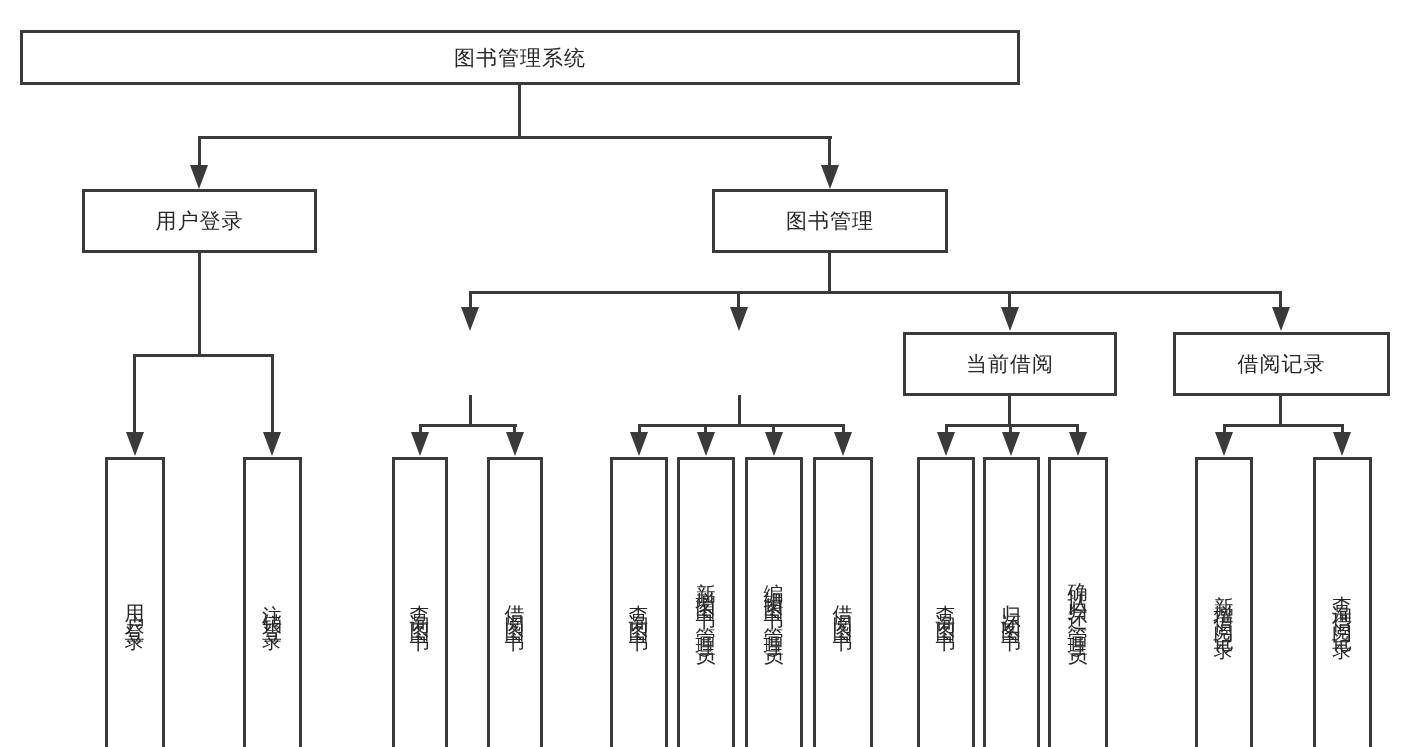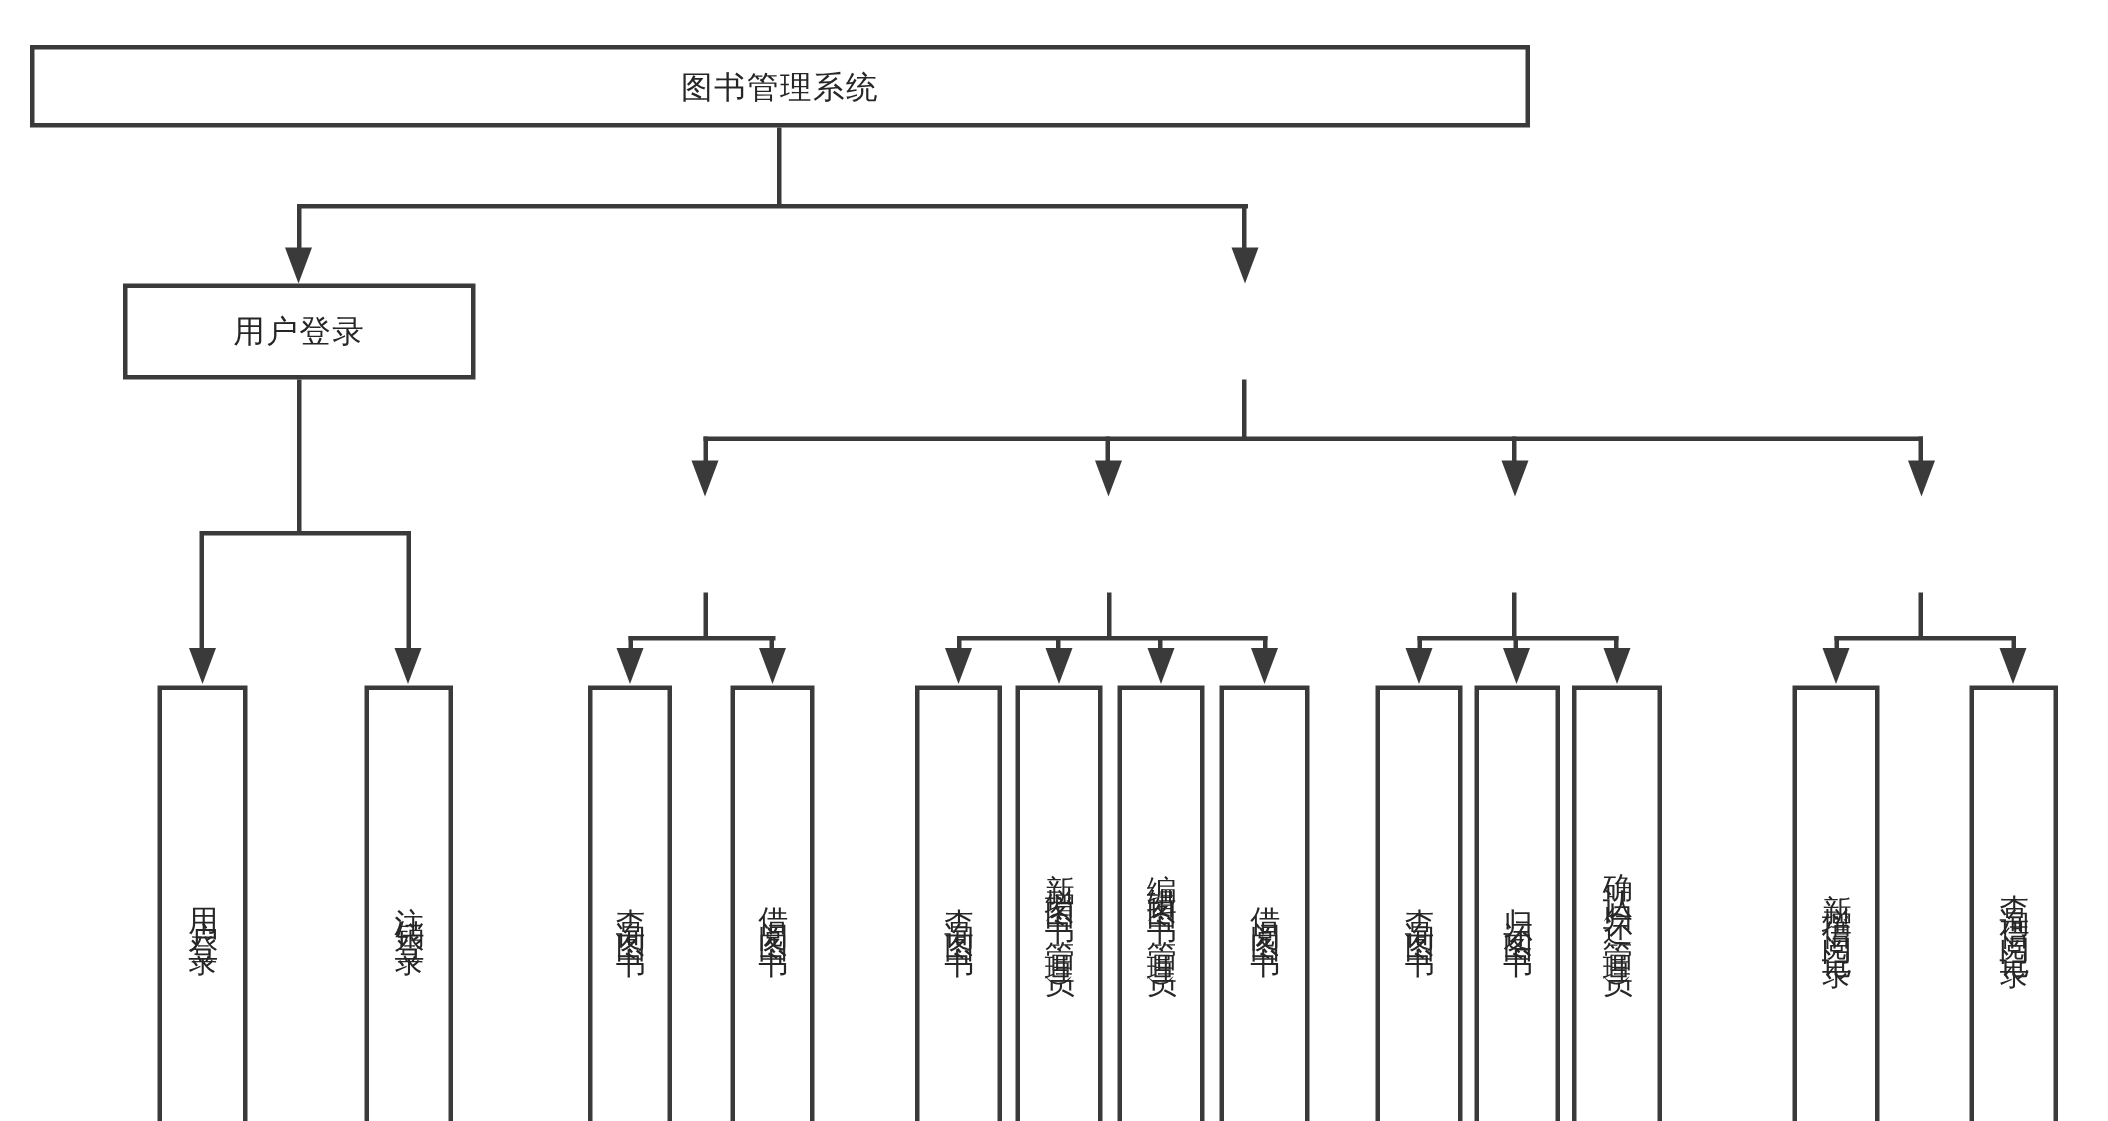--- a/index.html
+++ b/index.html
@@ -41,21 +41,30 @@
 
 <div class="canvas">
 
   <div class="box" style="left:20px;top:10px;width:1000px;height:55px">
     <span class="hlabel">图书管理系统</span>
   </div>
 
   <div class="box" style="left:82px;top:169px;width:235px;height:64px">
     <span class="hlabel">用户登录</span>
   </div>
+  <div class="box" style="left:712px;top:169px;width:236px;height:64px">
+    <span class="hlabel">图书管理</span>
+  </div>
 
+  <div class="box" style="left:903px;top:312px;width:214px;height:64px">
+    <span class="hlabel">当前借阅</span>
+  </div>
+  <div class="box" style="left:1173px;top:312px;width:217px;height:64px">
+    <span class="hlabel">借阅记录</span>
+  </div>
 
   <div class="box vbox" style="left:105px;top:437px;width:60px;height:300px">
     <span class="vlabel">用户登录</span>
   </div>
   <div class="box vbox" style="left:243px;top:437px;width:59px;height:300px">
     <span class="vlabel">注销登录</span>
   </div>
 
   <div class="box vbox" style="left:392px;top:437px;width:56px;height:300px">
     <span class="vlabel">查询图书</span>

